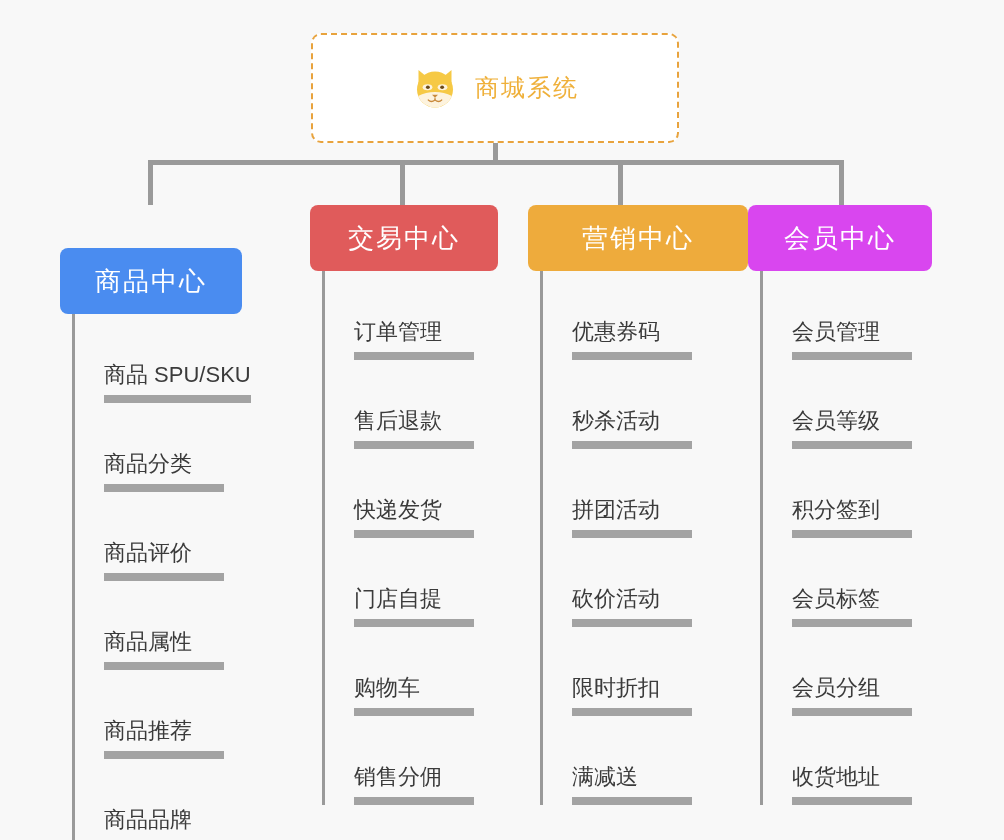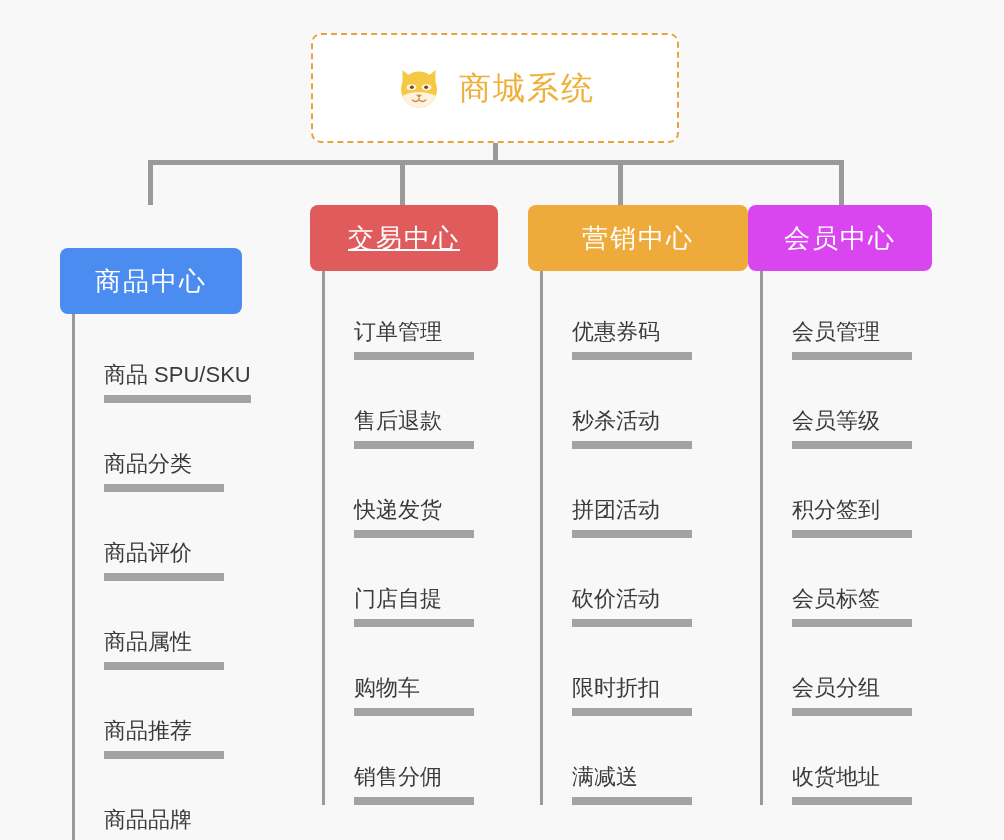--- a/index.html
+++ b/index.html
@@ -30,21 +30,21 @@
     background: #ffffff;
     border: 2px dashed #e8a33d;
     border-radius: 10px;
     display: flex;
     align-items: center;
     justify-content: center;
     gap: 16px;
   }
 
   .root-title {
-    font-size: 32px;
+    font-size: 24px;
     color: #efb03a;
     letter-spacing: 2px;
     line-height: 1;
     white-space: nowrap;
   }
 
   .dog-icon { width: 48px; height: 48px; display: block; flex: none; }
 
   
   .conn {
@@ -165,21 +165,21 @@
       <div class="leaf">
           <span class="leaf-label">商品推荐</span>
         </div>
       <div class="leaf">
           <span class="leaf-label">商品品牌</span>
         </div>
     </div>
   </div>
 
   <div class="branch branch-2">
-    <div class="branch-header" style="background: rgb(224, 91, 91); text-decoration: underline;">
+    <div class="branch-header" style="background: rgb(224, 91, 91);">
       <span>交易中心</span>
     </div>
     <div class="rail" style="height: 534px;"></div>
     <div class="leaf-list">
       <div class="leaf">
           <span class="leaf-label">订单管理</span>
         </div>
       <div class="leaf">
           <span class="leaf-label">售后退款</span>
         </div>

